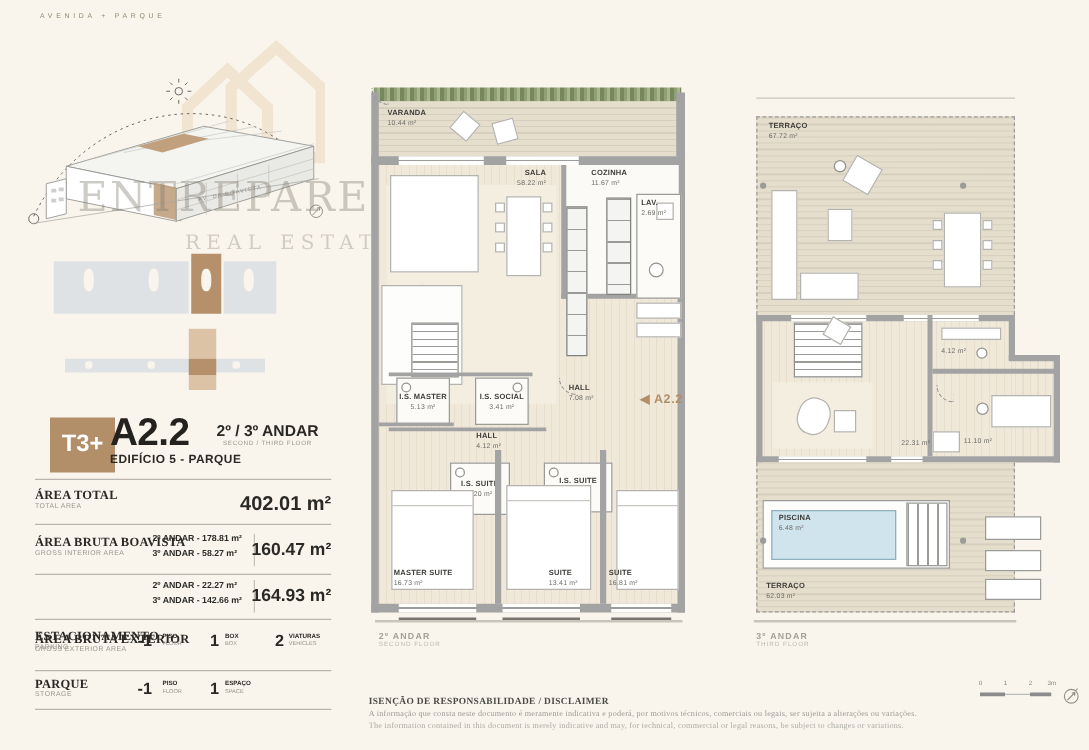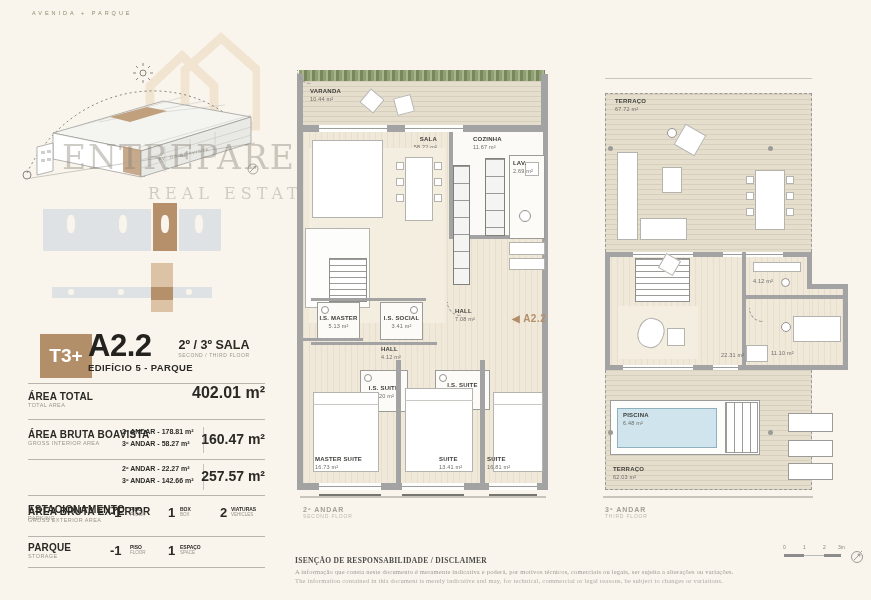--- a/index.html
+++ b/index.html
@@ -17,21 +17,21 @@
   .stripbrown{background:#b5906b;}
   .striptan{background:#dcc3a6;}
   .notch{background:#faf5ec;border-radius:40%;}
   .hr{background:#b9b5ac;height:1px;}
   .vr{background:#c5c2ba;width:1px;}
   .badge{background:#b28e69;color:#fff;font-size:19px;font-weight:bold;display:flex;align-items:center;justify-content:center;}
   .unitcode{font-size:31px;font-weight:800;color:#23221e;letter-spacing:-.5px;}
   .floors{font-size:12.5px;font-weight:bold;}
   .flooren{font-size:5px;color:#98958d;letter-spacing:.6px;}
   .building{font-size:9.5px;font-weight:bold;letter-spacing:.4px;}
-  .speclab{font-size:10px;font-weight:bold;letter-spacing:.2px;}
+  .speclab{font-size:10px;font-weight:bold;letter-spacing:.2px;font-family:Liberation Serif, serif;}
   .specen{font-size:5.5px;color:#98958d;letter-spacing:.4px;}
   .specline{font-size:7px;font-weight:bold;color:#2a2a26;}
   .specval{font-size:14px;font-weight:bold;text-align:right;}
   .specval-lg{font-size:16px;}
   .num{font-size:13px;font-weight:bold;}
   .numunit{font-size:5px;font-weight:bold;line-height:1.25;}
   .numunit .en{font-weight:normal;color:#98958d;font-size:4.5px;}
   
   .wood{background:#f0e9da;background-image:repeating-linear-gradient(90deg,rgba(140,110,70,.09) 0 1px,transparent 1px 6px);}
   .deck{background:#e5decd;background-image:repeating-linear-gradient(180deg,rgba(90,75,50,.10) 0 1px,transparent 1px 5px);}
@@ -125,55 +125,55 @@
   <div class="abs stripbrown" style="left:99px;top:24px;width:22px;height:13px;"></div>
   <div class="abs striptan" style="left:99px;top:37px;width:22px;height:12px;"></div>
   <div class="abs notch" style="left:16px;top:26px;width:6px;height:6px;"></div>
   <div class="abs notch" style="left:66px;top:26px;width:6px;height:6px;"></div>
   <div class="abs notch" style="left:134px;top:26px;width:6px;height:6px;"></div>
 </div>
 
 <div class="abs badge" style="left:28px;top:334px;width:52px;height:44px;margin-left:12px;">T3+</div>
 <div class="abs unitcode" style="left:88px;top:328px;">A2.2</div>
 <div class="abs" style="left:163px;top:338px;width:102px;text-align:center;">
-  <div class="floors">2º / 3º SALA</div>
+  <div class="floors">2º / 3º ANDAR</div>
   <div class="flooren">SECOND / THIRD FLOOR</div>
 </div>
 <div class="abs building" style="left:88px;top:362px;">EDIFÍCIO 5 - PARQUE</div>
 
 <div class="abs hr" style="left:28px;top:383px;width:237px;"></div>
 <div class="abs hr" style="left:28px;top:419px;width:237px;"></div>
 <div class="abs hr" style="left:28px;top:459px;width:237px;"></div>
 <div class="abs hr" style="left:28px;top:495px;width:237px;"></div>
 <div class="abs hr" style="left:28px;top:536px;width:237px;"></div>
 <div class="abs hr" style="left:28px;top:567px;width:237px;"></div>
 
 <div class="abs" style="left:28px;top:391px;">
   <div class="speclab">ÁREA TOTAL</div>
   <div class="specen">TOTAL AREA</div>
 </div>
-<div class="abs specval specval-lg" style="left:140px;top:384px;width:125px;">402.01 m²</div>
+<div class="abs specval specval-lg" style="left:140px;top:395px;width:125px;">402.01 m²</div>
 
 <div class="abs" style="left:28px;top:429px;">
   <div class="speclab">ÁREA BRUTA BOAVISTA</div>
   <div class="specen">GROSS INTERIOR AREA</div>
 </div>
 <div class="abs specline" style="left:122px;top:428px;">2º ANDAR - 178.81 m²</div>
 <div class="abs specline" style="left:122px;top:440px;">3º ANDAR - 58.27 m²</div>
 <div class="abs vr" style="left:203px;top:427px;height:26px;"></div>
 <div class="abs specval" style="left:200px;top:431px;width:65px;">160.47 m²</div>
 
 <div class="abs" style="left:28px;top:466px;margin-top:40px;">
   <div class="speclab">ÁREA BRUTA EXTERIOR</div>
   <div class="specen">GROSS EXTERIOR AREA</div>
 </div>
 <div class="abs specline" style="left:122px;top:465px;">2º ANDAR - 22.27 m²</div>
 <div class="abs specline" style="left:122px;top:477px;">3º ANDAR - 142.66 m²</div>
 <div class="abs vr" style="left:203px;top:464px;height:26px;"></div>
-<div class="abs specval" style="left:200px;top:468px;width:65px;">257.57 m²</div>
+<div class="abs specval" style="left:200px;top:468px;width:65px;">164.93 m²</div>
 
 <div class="abs" style="left:28px;top:504px;">
   <div class="speclab">ESTACIONAMENTO</div>
   <div class="specen">PARKING</div>
 </div>
 <div class="abs num" style="left:110px;top:505px;">-1</div>
 <div class="abs numunit" style="left:130px;top:506px;">
   <div>PISO</div>
   <div class="en">FLOOR</div>
 </div>

